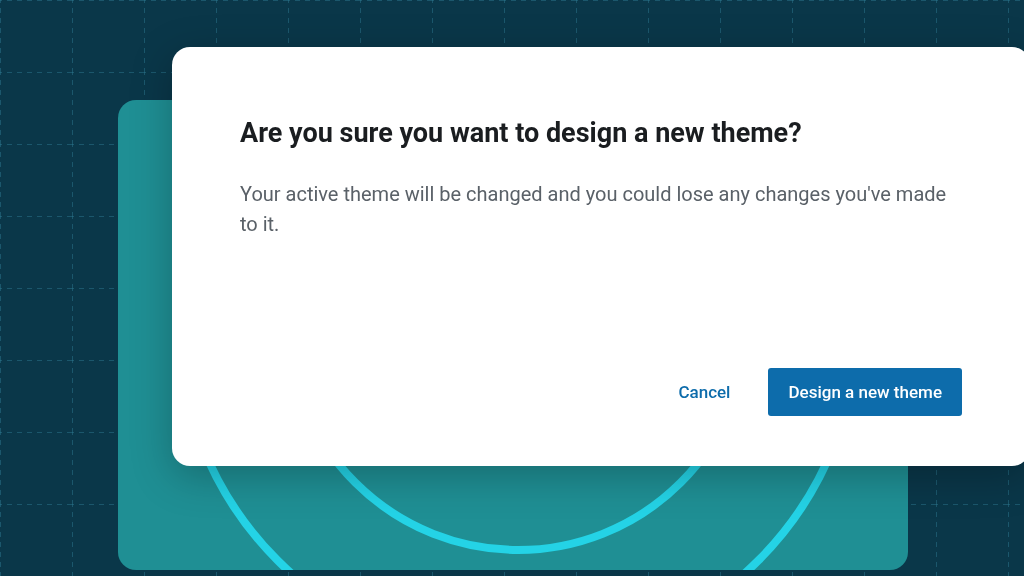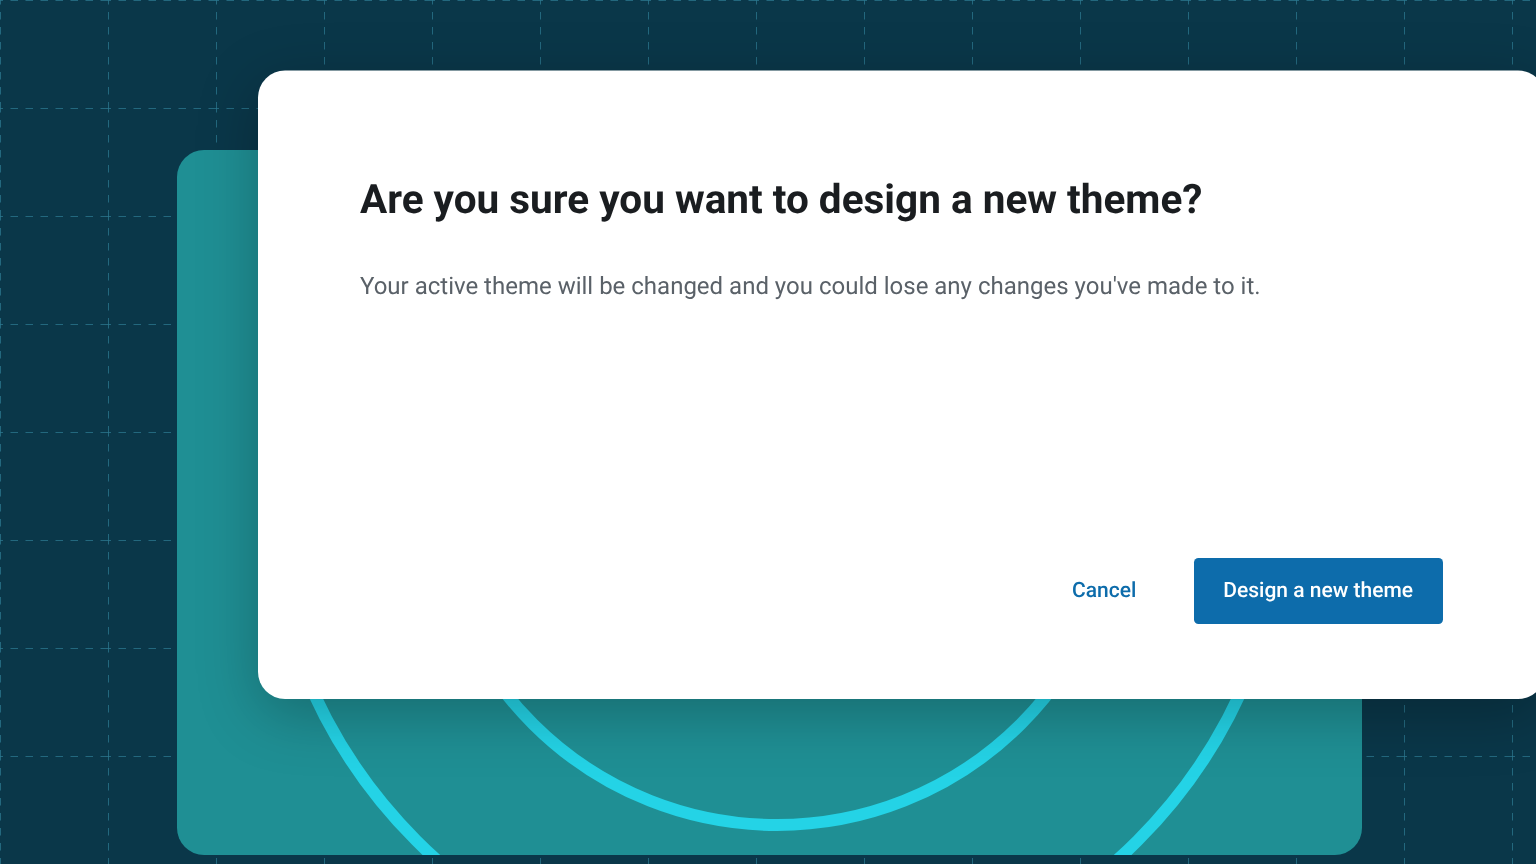--- a/index.html
+++ b/index.html
@@ -58,35 +58,35 @@
 
     .modal-title {
       font-size: 27px;
       line-height: 1.35;
       font-weight: 700;
       color: #1a1d20;
       margin-bottom: 28px;
     }
 
     .modal-body {
-      font-size: 16px;
+      font-size: 20px;
       line-height: 1.5;
       color: #5a6168;
       flex: 1;
     }
 
     .modal-actions {
       display: flex;
       justify-content: flex-end;
       align-items: center;
       gap: 34px;
     }
 
     .btn {
-      font-size: 14px;
+      font-size: 17px;
       font-weight: 500;
       cursor: pointer;
       border: none;
       font-family: inherit;
     }
 
     .btn-secondary {
       background: transparent;
       color: #0d6cab;
       padding: 12px 4px;

